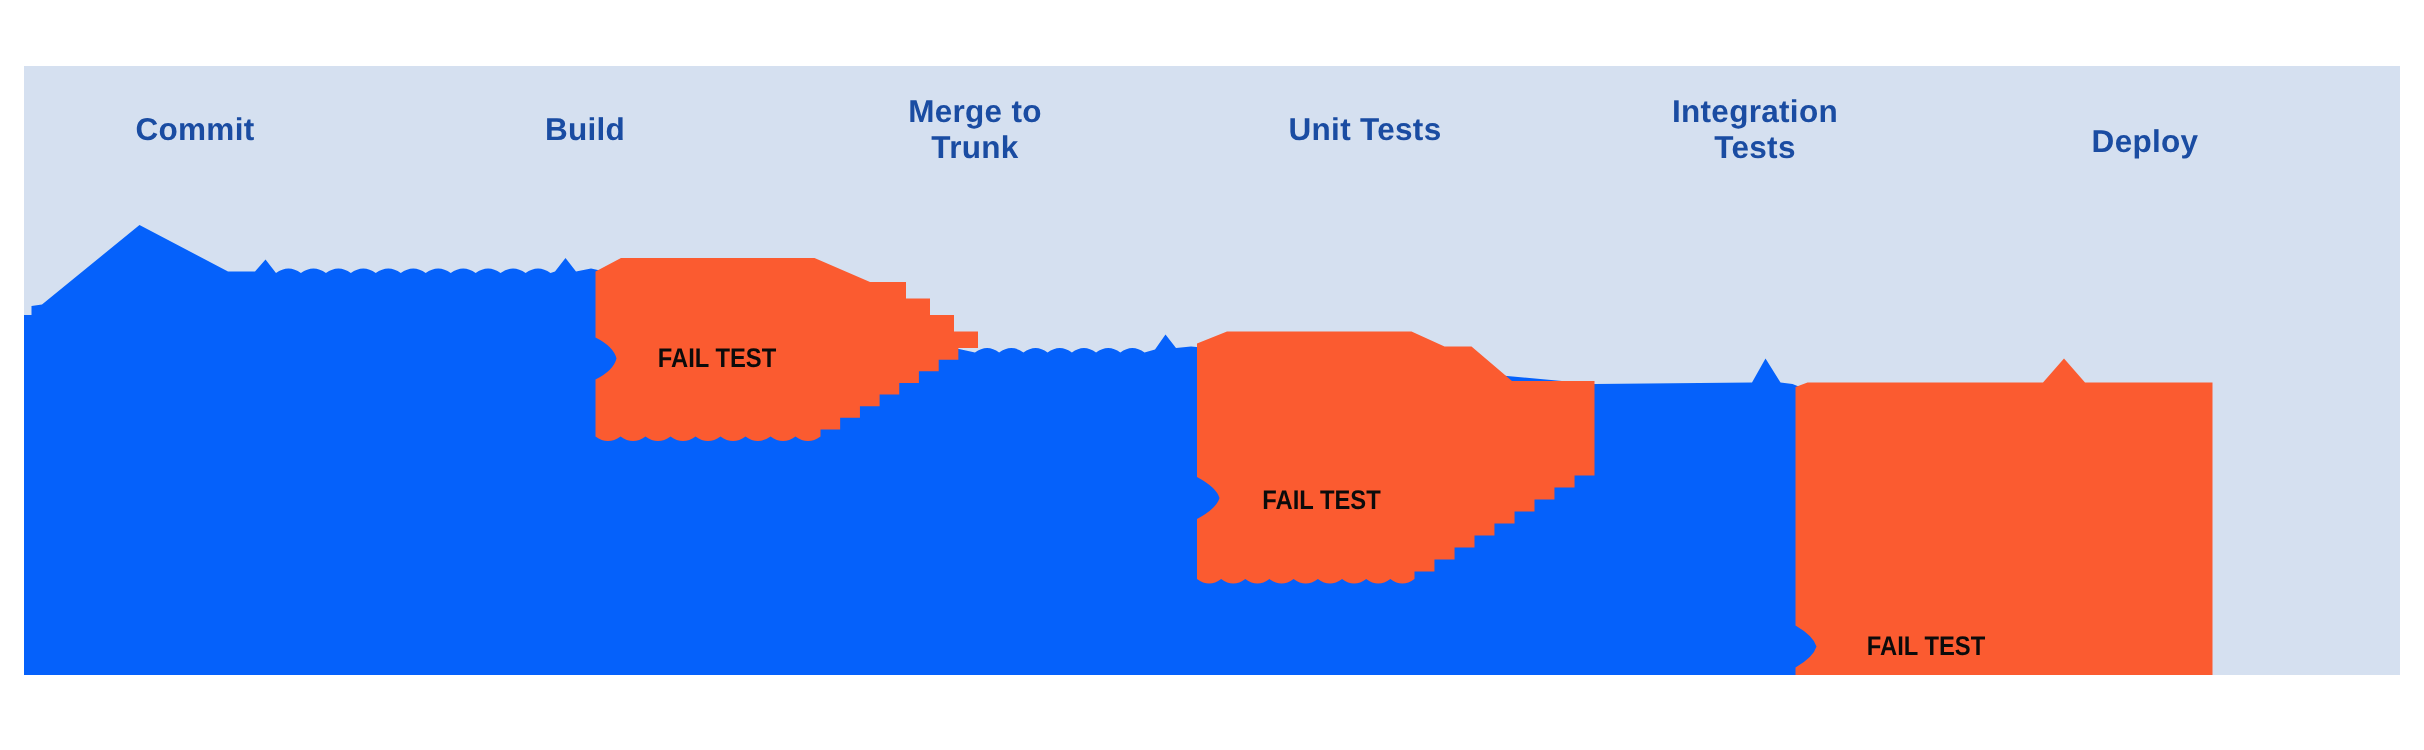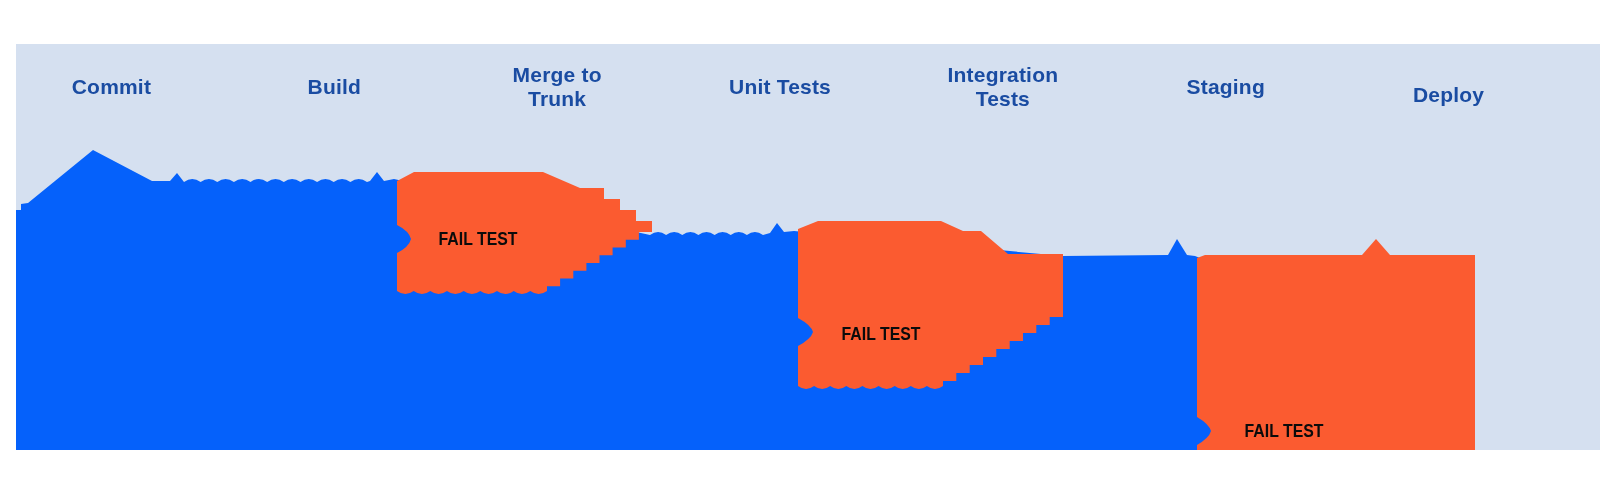--- a/index.html
+++ b/index.html
@@ -54,23 +54,20 @@
       </div>
     <div class="stage-label" style="color: rgb(26, 76, 162);">
         <span>Merge to Trunk</span>
       </div>
     <div class="stage-label" style="color: rgb(26, 76, 162);">
         <span>Unit Tests</span>
       </div>
     <div class="stage-label" style="color: rgb(26, 76, 162); text-align: center;">
         <span>Integration Tests</span>
       </div>
-    <div class="stage-label" style="color: rgb(26, 76, 162);">
-        <span>Staging</span>
-      </div>
     <div class="stage-label" style="color: rgb(26, 76, 162); margin-top: 16px;">
         <span>Deploy</span>
       </div>
   </div>
 
   <div class="fail-label fail-label-1" style="color: rgb(11, 11, 11);">FAIL TEST</div>
   <div class="fail-label fail-label-2" style="color: rgb(11, 11, 11);">FAIL TEST</div>
   <div class="fail-label fail-label-3" style="color: rgb(11, 11, 11);">FAIL TEST</div>
 
 </div>

